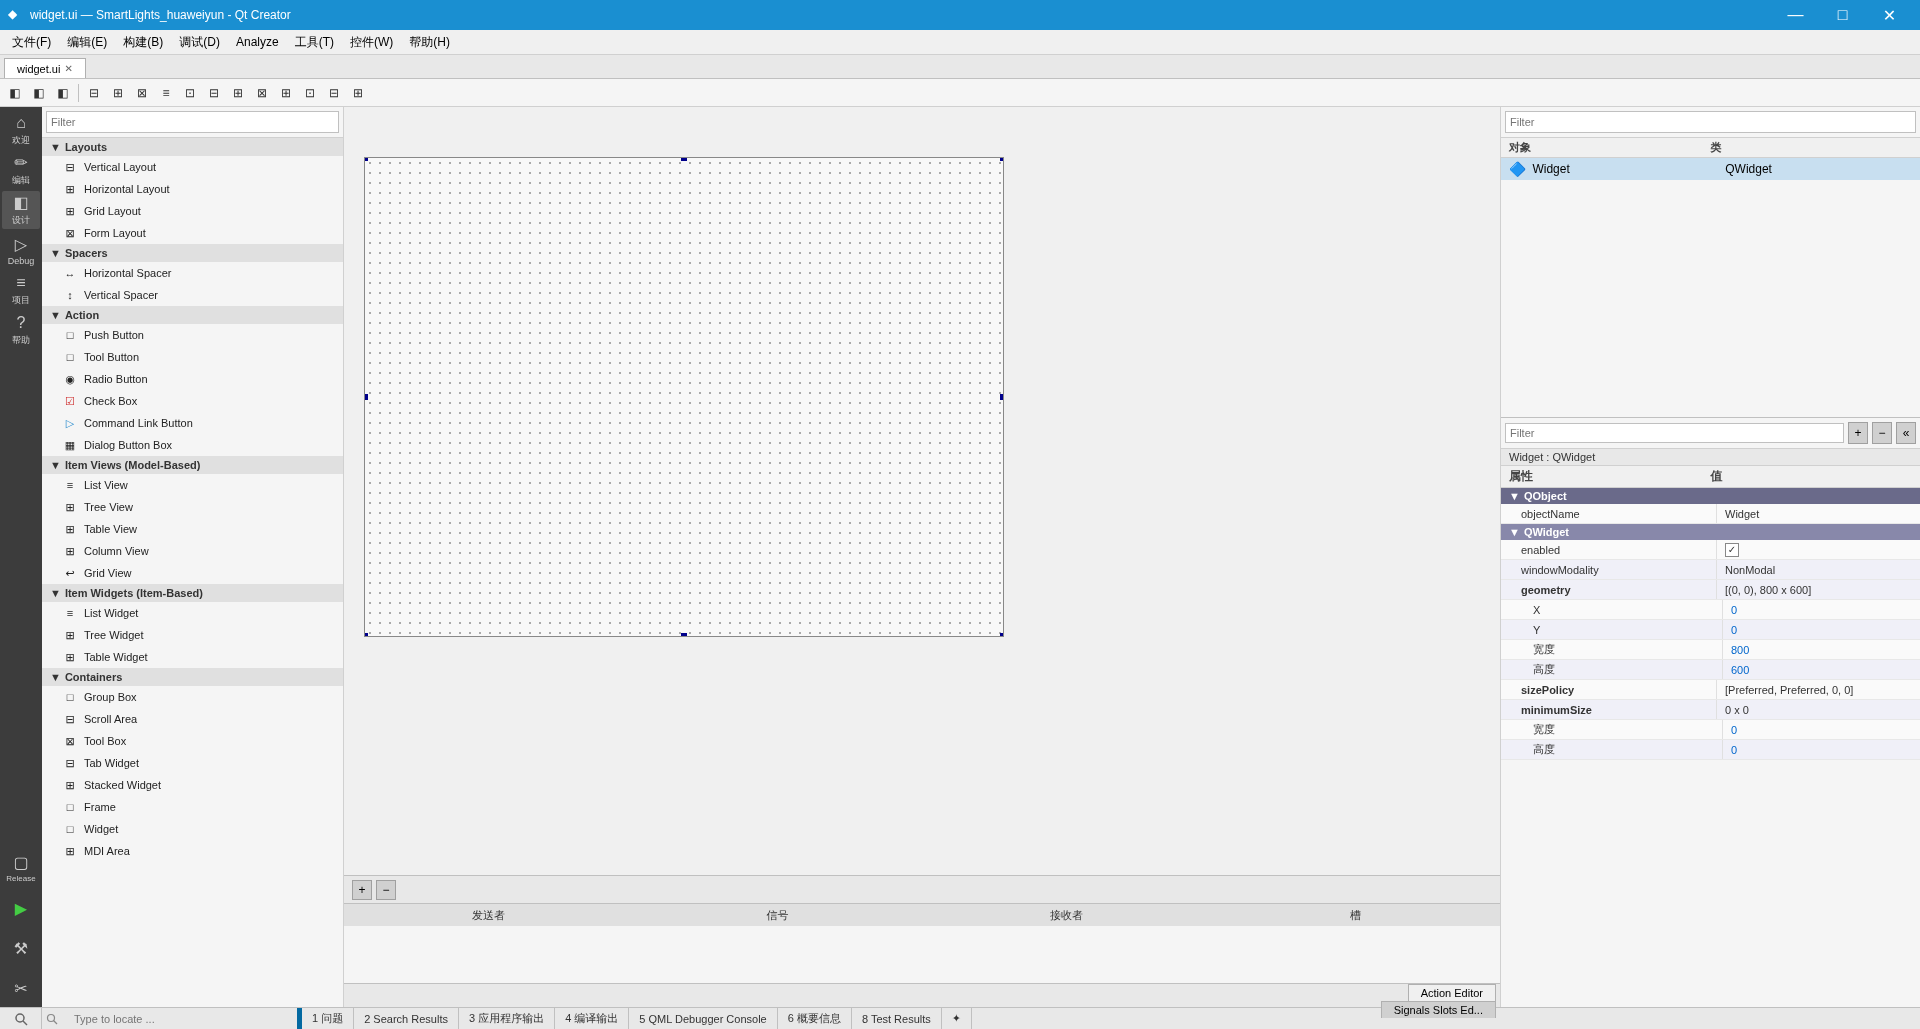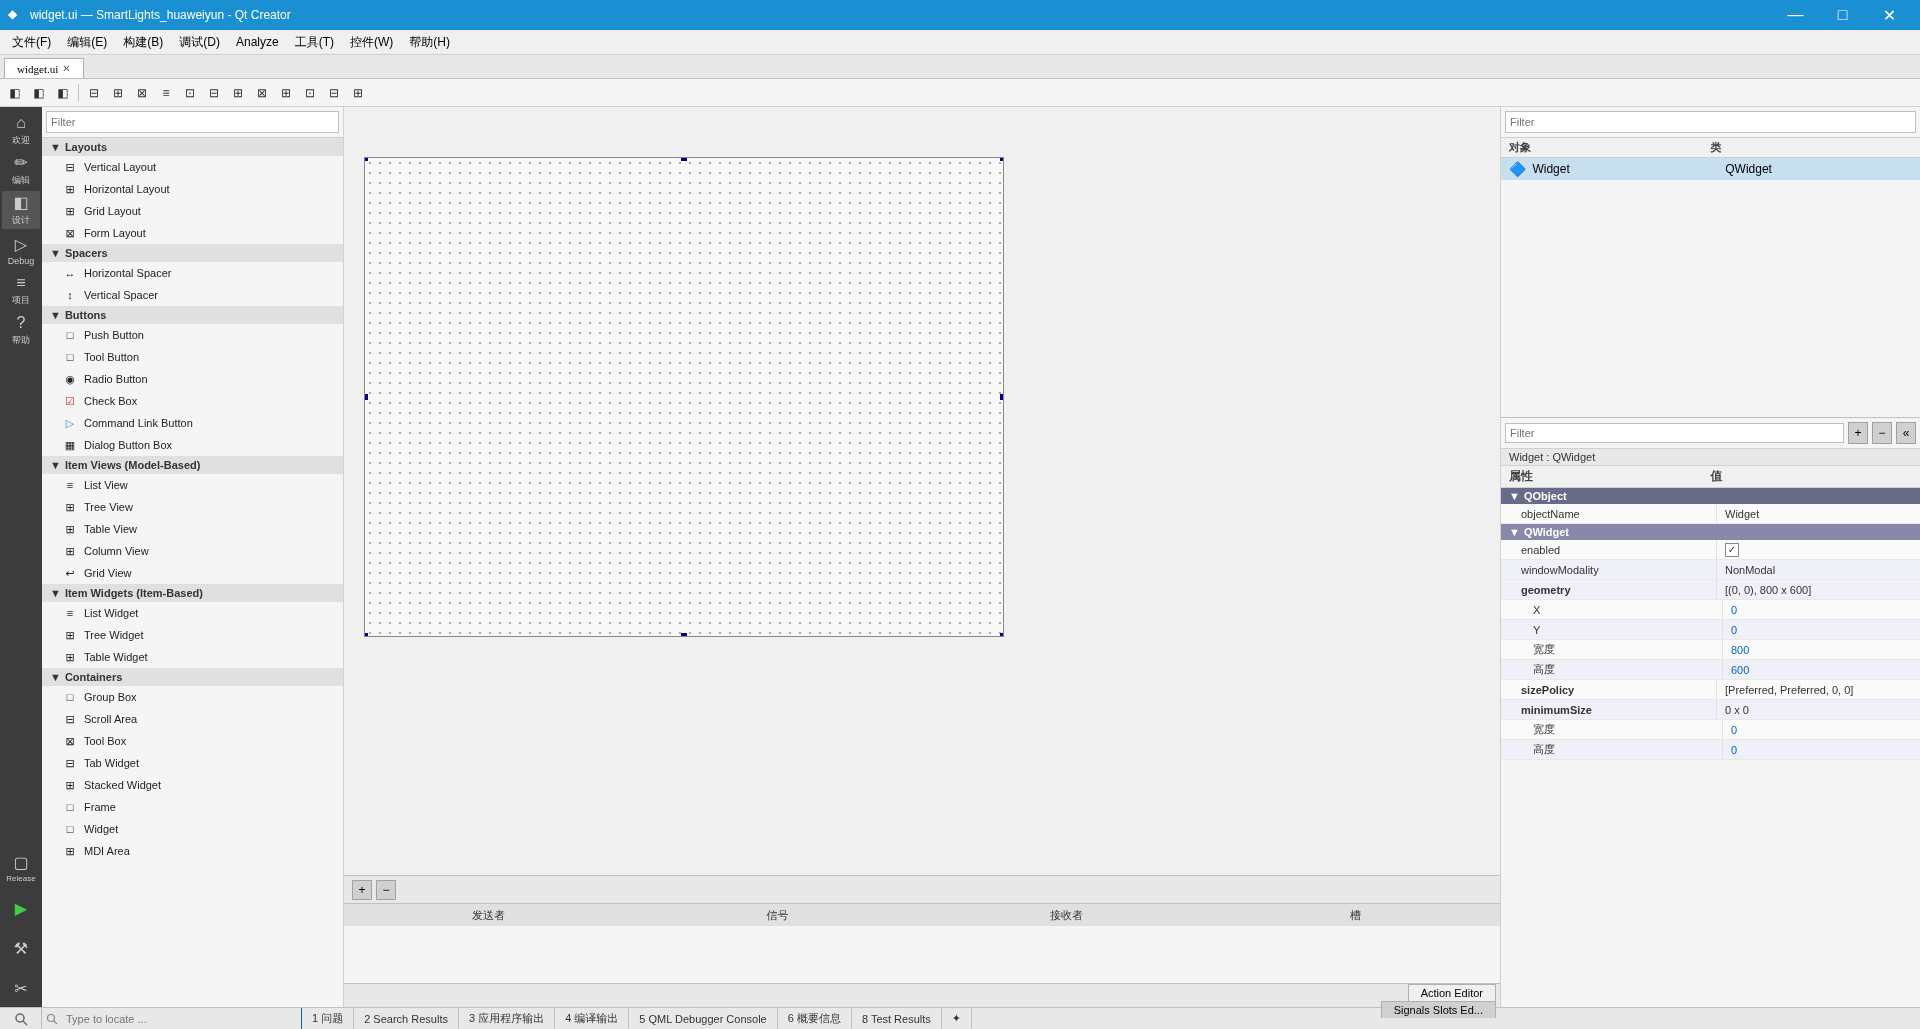--- a/index.html
+++ b/index.html
@@ -64,21 +64,20 @@
       background: #d0d0d0;
       border: 1px solid #b0b0b0;
       border-bottom: none;
       padding: 2px 12px;
       font-size: 11px;
       cursor: pointer;
       display: flex;
       align-items: center;
       gap: 4px;
       height: 20px;
-      font-family: Liberation Serif, serif;
     }
     .tab.active { background: #ffffff; }
     .tab-close { font-size: 10px; color: #666; }
 
     
     .main-layout {
       display: flex;
       height: calc(1029px - 30px - 25px - 28px - 24px - 22px);
     }
 
@@ -387,23 +386,23 @@
     }
     .status-left {
       width: 42px;
       display: flex; align-items: center; justify-content: center;
       border-right: 1px solid #c0c0c0;
       height: 100%;
     }
     .status-search {
       width: 260px;
       padding: 0 4px;
-      border-right: 1px solid #0369a1;
+      border-right: 5px solid #0369a1;
       height: 100%;
-      display: flex; align-items: center; gap: 8px;
+      display: flex; align-items: center; gap: 16px;
     }
     .status-search input {
       flex: 1;
       border: none;
       background: transparent;
       font-size: 11px;
       outline: none;
     }
     .status-tabs {
       display: flex;
@@ -584,21 +583,21 @@
         <span class="item-icon">↔</span>
         <span>Horizontal Spacer</span>
       </div>
       <div class="widget-item">
         <span class="item-icon">↕</span>
         <span>Vertical Spacer</span>
       </div>
 
       <div class="widget-category">
         <span>▼</span>
-        <span>Buttons</span>
+        <span>Action</span>
       </div>
       <div class="widget-item">
         <span class="item-icon">□</span>
         <span>Push Button</span>
       </div>
       <div class="widget-item">
         <span class="item-icon">□</span>
         <span>Tool Button</span>
       </div>
       <div class="widget-item">

